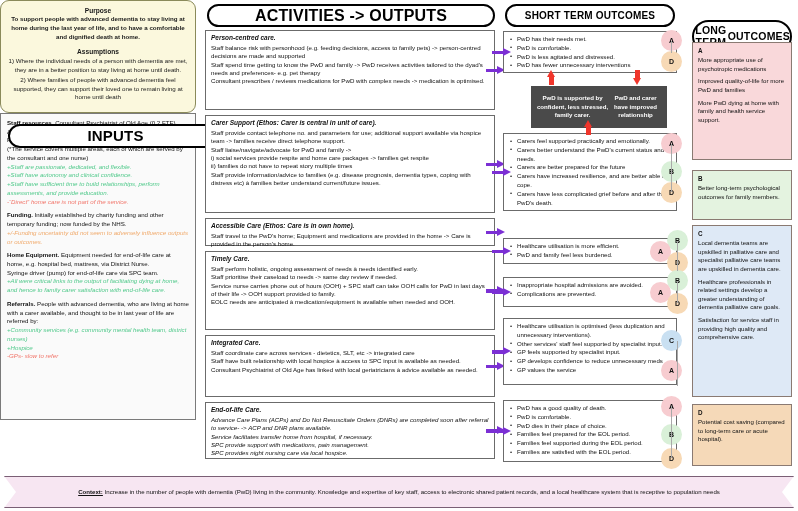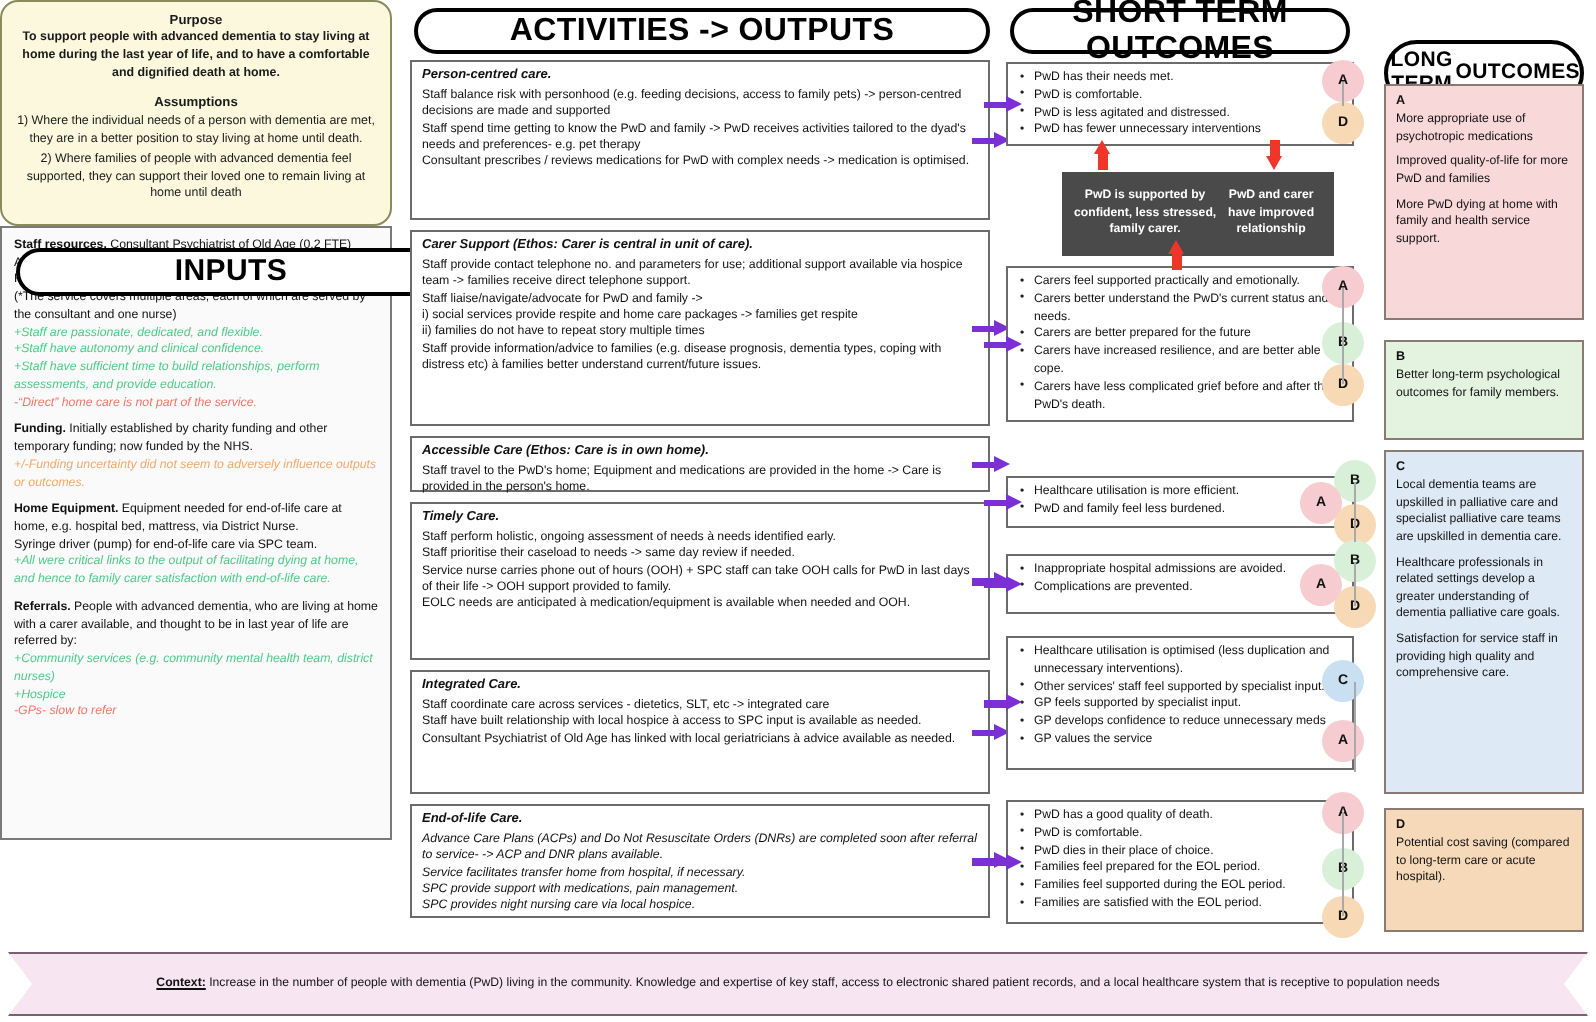--- a/index.html
+++ b/index.html
@@ -76,21 +76,21 @@
     padding: 3px 5px 3px 5px;
     font-size: 6.15px;
     line-height: 1.36;
     color: #111;
   }
   .act-box .t { font-style: italic; font-weight: bold; font-size: 6.5px; display:block; margin-bottom: 1px;}
   .act-box .ln { display: block; }
   .act-box.italic-body .ln { font-style: italic; }
 
   
-  #st-pill { left: 505px; top: 4px; width: 170px; height: 23px; font-size: 16px; }
+  #st-pill { left: 505px; top: 4px; width: 170px; height: 23px; font-size: 10px; }
   .st-box {
     left: 503px; width: 174px;
     border: 1px solid #6b6b6b;
     background: #fff;
     padding: 3px 3px 3px 2px;
     font-size: 6.1px;
     line-height: 1.45;
     color: #111;
   }
   .st-box ul { list-style: none; }

